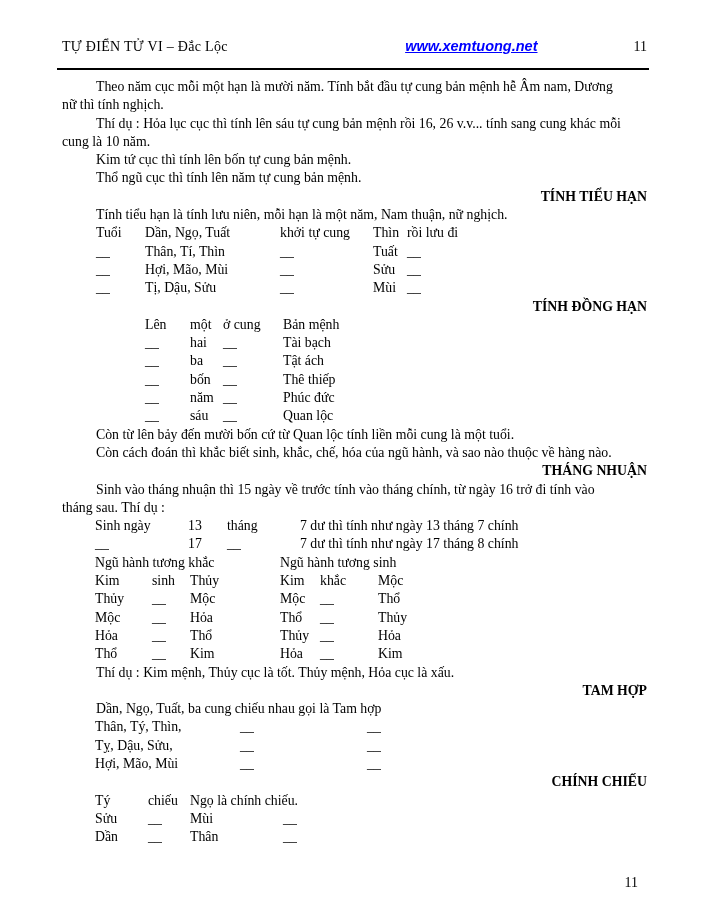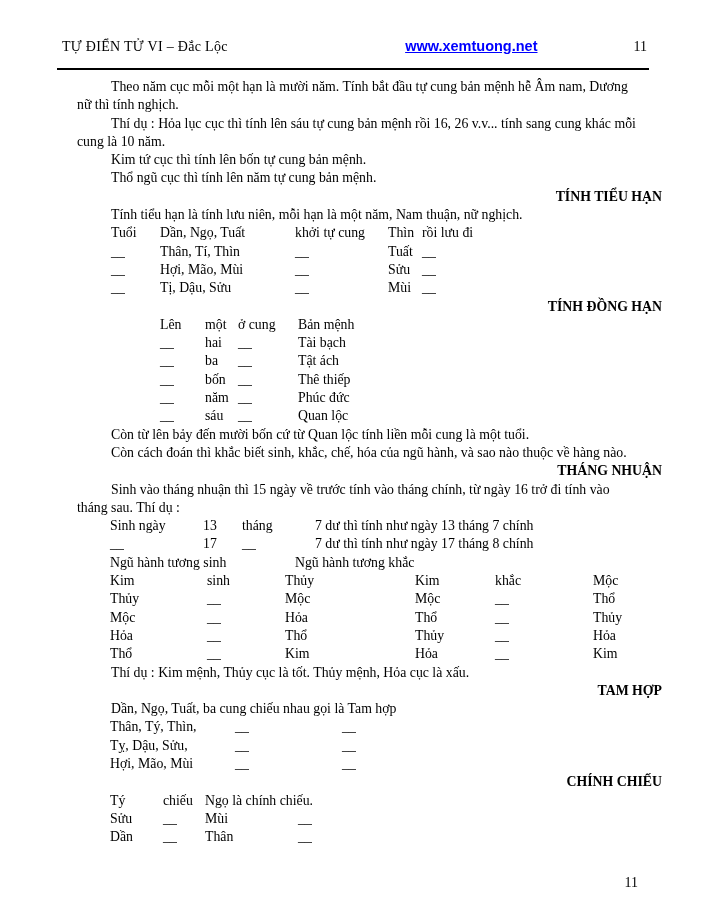--- a/index.html
+++ b/index.html
@@ -9,36 +9,36 @@
     font-size:13.8px; color:#000; overflow:hidden;
   }
   .header {
     position:absolute; top:38px; left:62px; right:58px;
     display:flex; align-items:baseline;gap:24px;
   }
   .book-title { flex:1; letter-spacing:0.3px; font-size:14px; white-space:nowrap; }
   .site-link {
     font-family:"Liberation Sans","DejaVu Sans",sans-serif;
     font-weight:bold; font-size:14.5px; color:#0000ff;
-    text-decoration:underline; white-space:nowrap; cursor:pointer;
+    text-decoration:underline; white-space:nowrap; cursor:pointer;font-style:italic;
   }
   .hdr-pg { margin-left:72px; font-size:14px; }
   .rule { position:absolute; top:68px; left:57px; right:56px; height:1.7px; background:#000; }
-  .content { position:absolute; top:78px; left:62px; width:585px;margin-left:15px; }
+  .content { position:absolute; top:78px; left:62px; width:585px; }
   .line { height:18.3px; line-height:18.3px; white-space:nowrap; }
   .indent { padding-left:34px; }
   .heading { height:18.3px; line-height:18.3px; text-align:right; font-weight:bold; white-space:nowrap; }
   .trow { display:grid; height:18.3px; line-height:18.3px; white-space:nowrap; }
   .trow span { overflow:visible; }
   .t1  { padding-left:34px; grid-template-columns:49px 135px 93px 34px 1fr; }
   .t2  { padding-left:83px; grid-template-columns:45px 33px 60px 1fr; }
   .t3  { padding-left:33px; grid-template-columns:93px 39px 73px 1fr; }
   .t4h { padding-left:33px; grid-template-columns:185px 1fr; }
-  .t4  { padding-left:33px; grid-template-columns:57px 38px 90px 40px 58px 1fr;gap:40px; }
-  .t5  { padding-left:33px; grid-template-columns:125px 107px 1fr; }
+  .t4  { padding-left:33px; grid-template-columns:57px 38px 90px 40px 58px 1fr; }
+  .t5  { padding-left:33px; grid-template-columns:125px 107px 1fr;gap:20px; }
   .t6  { padding-left:33px; grid-template-columns:53px 42px 93px 1fr; }
   .t6a { padding-left:33px; grid-template-columns:53px 42px 1fr; }
   .footer-pg {
     position:absolute; top:874px; left:62px; width:576px;
     text-align:right; font-size:14px; height:18px; line-height:18px;
   }
 </style>
 </head>
 <body>
 
@@ -145,22 +145,22 @@
       <span>7 dư thì tính như ngày 13 tháng 7 chính</span>
     </div>
     <div class="trow t3">
       <span>__</span>
       <span>17</span>
       <span>__</span>
       <span>7 dư thì tính như ngày 17 tháng 8 chính</span>
     </div>
 
     <div class="trow t4h">
+      <span>Ngũ hành tương khắc</span>
       <span>Ngũ hành tương sinh</span>
-      <span>Ngũ hành tương khắc</span>
     </div>
     <div class="trow t4">
       <span>Kim</span>
       <span>sinh</span>
       <span>Thủy</span>
       <span>Kim</span>
       <span>khắc</span>
       <span>Mộc</span>
     </div>
     <div class="trow t4">

